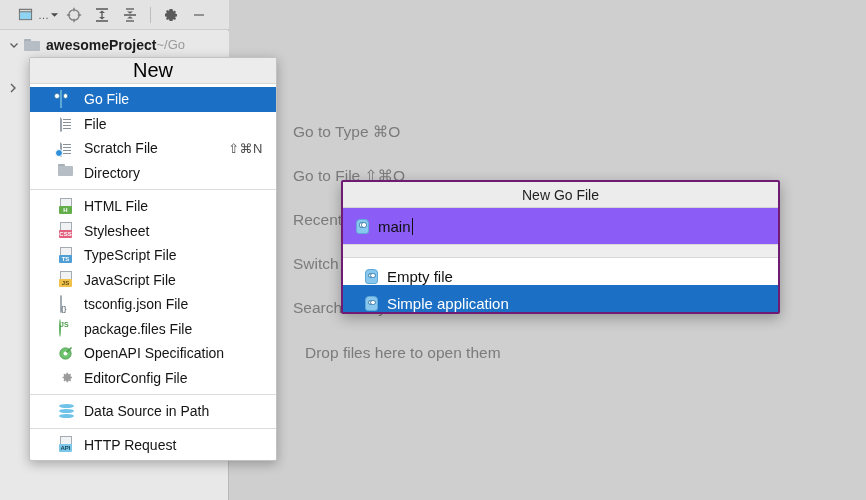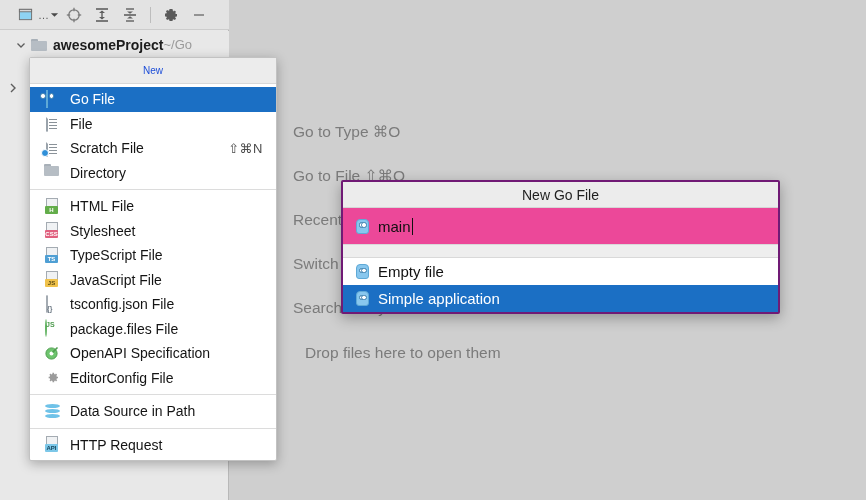--- a/index.html
+++ b/index.html
@@ -48,21 +48,21 @@
     letter-spacing: -0.5px;
     margin-left: -2px;
     display: flex; align-items: center;
   }
 
   
   #project-row {
     position: absolute; left: 0; top: 31px;
     width: 229px; height: 27px;
     display: flex; align-items: center;
-    padding-left: 13px;
+    padding-left: 6px;
     background: #e8e8e8;
     font-size: 14px;
   }
   #project-row .chevron {
     width: 16px; color: #5d5d5d; font-size: 11px;
     display: flex; align-items: center; justify-content: center;
   }
   .folder-ico {
     width: 16px; height: 13px;
     position: relative; margin-right: 6px; margin-left: 2px;
@@ -109,26 +109,26 @@
     border-radius: 2px;
     box-shadow: 0 3px 12px rgba(0,0,0,0.28);
     padding-bottom: 3px;
     overflow: hidden;
   }
   #new-menu-title {
     height: 26px;
     background: #ececec;
     border-bottom: 1px solid #d8d8d8;
     display: flex; align-items: center; justify-content: center;
-    font-size: 10px; color: #1d4ed8;
+    font-size: 20px; color: #000000;
   }
   .menu-item {
     height: 24.5px;
     display: flex; align-items: center;
-    padding-left: 14px;
+    padding-left: 28px;
     font-size: 14px;
     color: #141414;
     position: relative;
   }
   .menu-item.selected {
     background: #1b6fc4;
     color: #ffffff;
   }
   .menu-item .mi-icon {
     width: 17px; height: 17px;
@@ -248,41 +248,41 @@
     box-shadow: 0 4px 14px rgba(0,0,0,0.30);
     overflow: hidden;
   }
   #go-dialog-title {
     height: 26px; background: #ececec;
     border-bottom: 1px solid #d5d5d5;
     display: flex; align-items: center; justify-content: center;
     font-size: 14px; color: #1f1f1f;
   }
   #go-dialog-input-row {
-    height: 37px; background: #ec4899;
+    height: 37px; background: #8b5cf6;
     display: flex; align-items: center;
     padding-left: 11px;
     border-bottom: 1px solid #d9d9d9;
   }
   #go-dialog-input-row .ico-gopher { margin-right: 9px; }
   #go-input-text {
     font-size: 15px; color: #101010;
     display: flex; align-items: center;
   }
   #caret {
     display: inline-block; width: 1px; height: 17px;
     background: #111; margin-left: 1px;
   }
   #go-dialog-gap {
     height: 13px; background: #eeeeee;
     border-bottom: 1px solid #d9d9d9;
   }
   .go-option {
-    height: 27px; display: flex; align-items: center;
-    padding-left: 11px; font-size: 15px; color: #111;
+    height: 27px; display: flex; align-items: flex-end;
+    padding-left: 20px; font-size: 15px; color: #111;
   }
   .go-option.selected { background: #1b6fc4; color: #ffffff; }
   .go-option .ico-gopher { margin-right: 9px; }
 
   .nowrap { white-space: nowrap; }
 </style>
 </head>
 <body>
 
 <div id="root">

